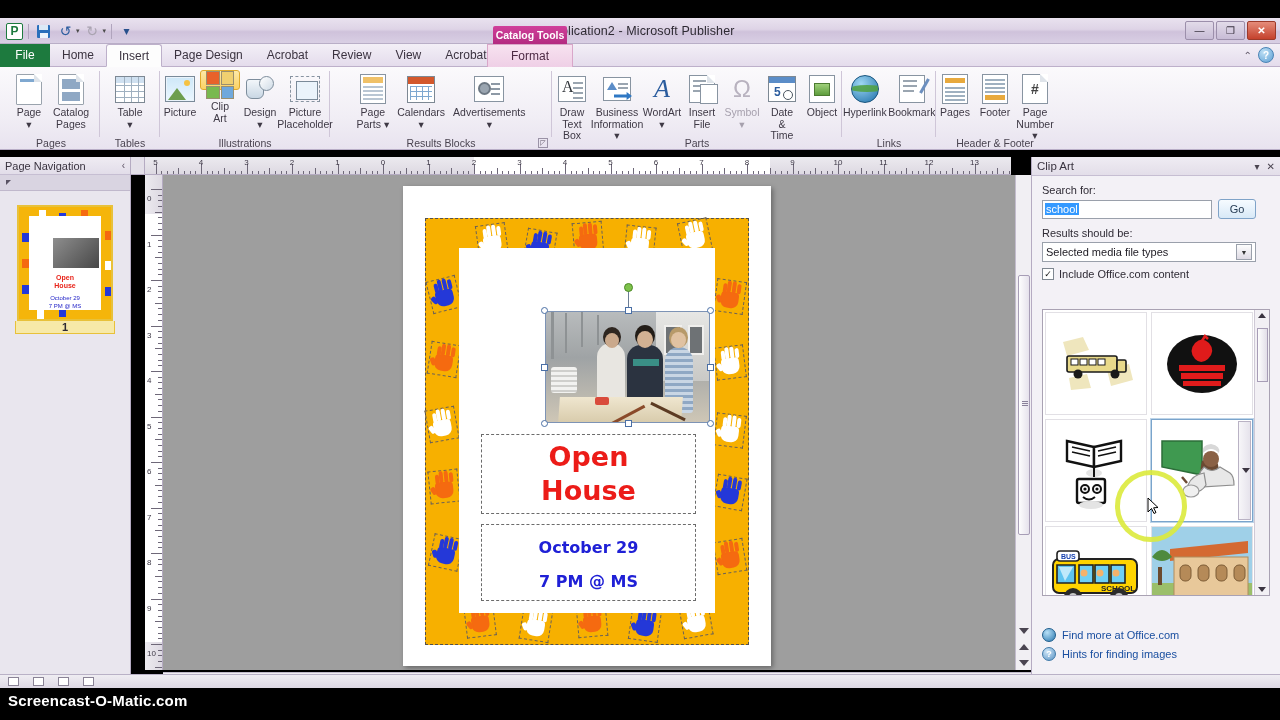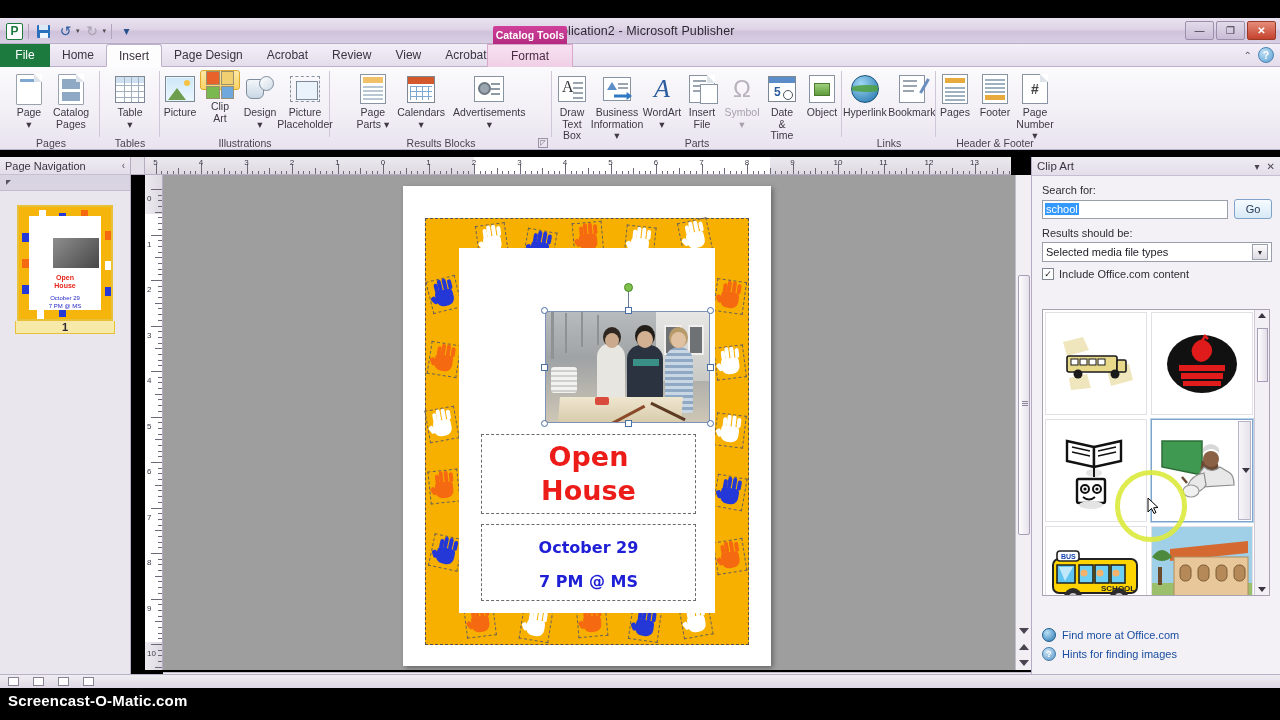--- a/index.html
+++ b/index.html
@@ -253,21 +253,21 @@
 
   
   .pane {
     position:absolute; right:0; top:157px; width:249px; bottom:32px;
     background:#f3f1f6; border-left:1px solid #b5abc2;
   }
   .pane-head { height:19px; display:flex; align-items:center; justify-content:space-between; padding:0 5px;
     background:linear-gradient(180deg,#efecf3,#e3dee9); border-bottom:1px solid #c6bed2; }
   .pane-title { font-size:11.5px; color:#3a3440; }
   .pane-head-btns { display:flex; gap:7px; align-items:center; color:#4a4450; font-size:10px; }
-  .pane-body { padding:8px 8px 0 10px; }
+  .pane-body { padding:8px 24px 0 10px; }
   .lbl { font-size:11px; color:#2f2b35; margin-bottom:3px; }
   .row { display:flex; gap:6px; align-items:center; margin-bottom:8px; }
   .inp {
     flex:1; height:19px; background:#fff; border:1px solid #9aa0ab; font-size:11px;
     display:flex; align-items:center; padding:0 2px;
   }
   .inp .selected { background:#3399ff; color:#fff; padding:0 1px; }
   .gobtn {
     width:38px; height:20px; border:1px solid #7fa3c8; border-radius:3px;
     background:linear-gradient(180deg,#f6fbff,#d8e9f7); font-size:11px; color:#243a52;

